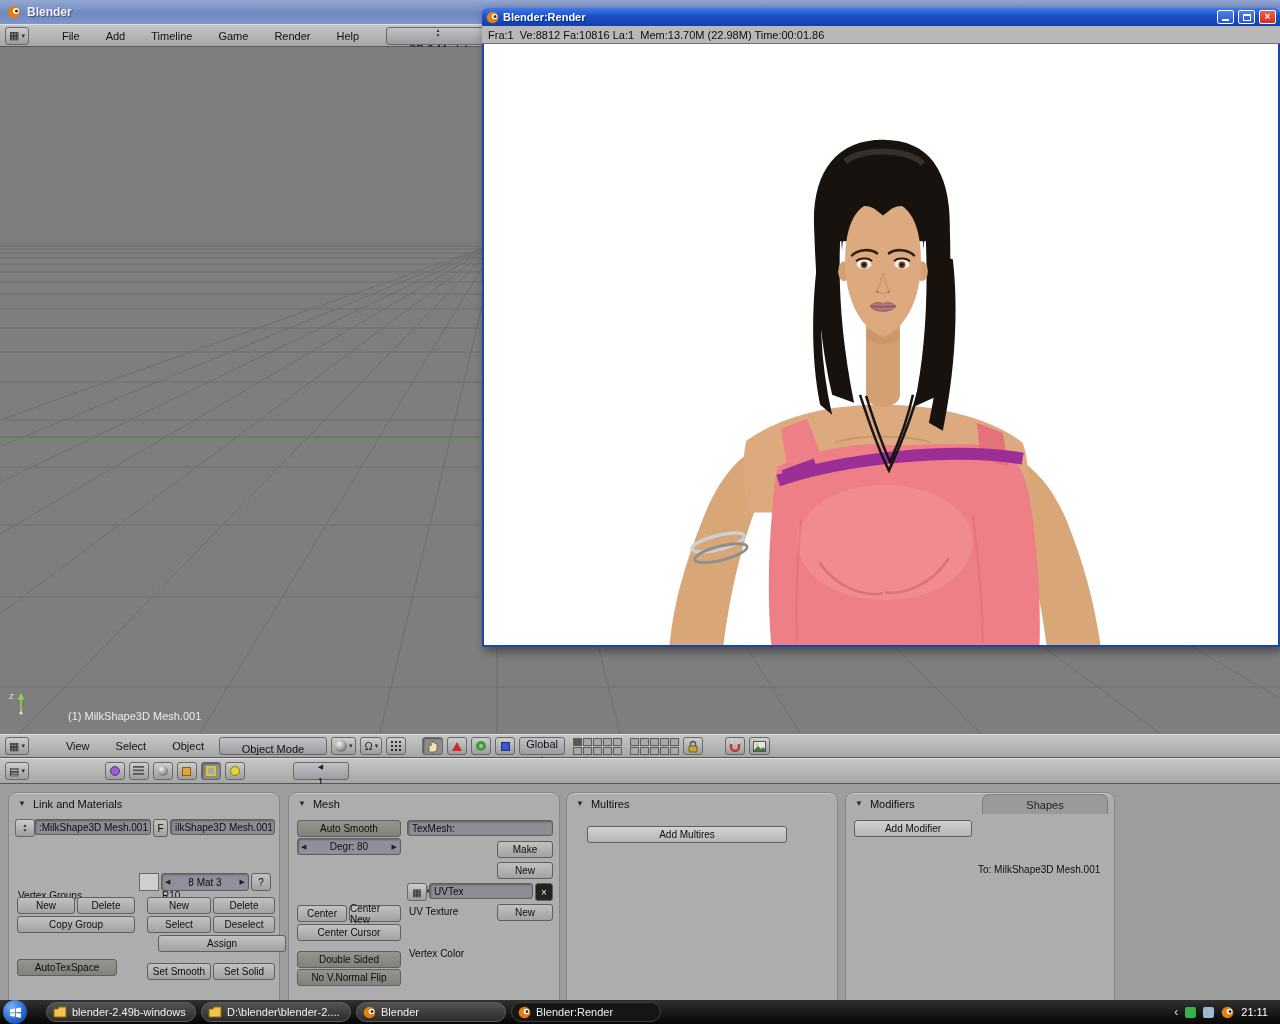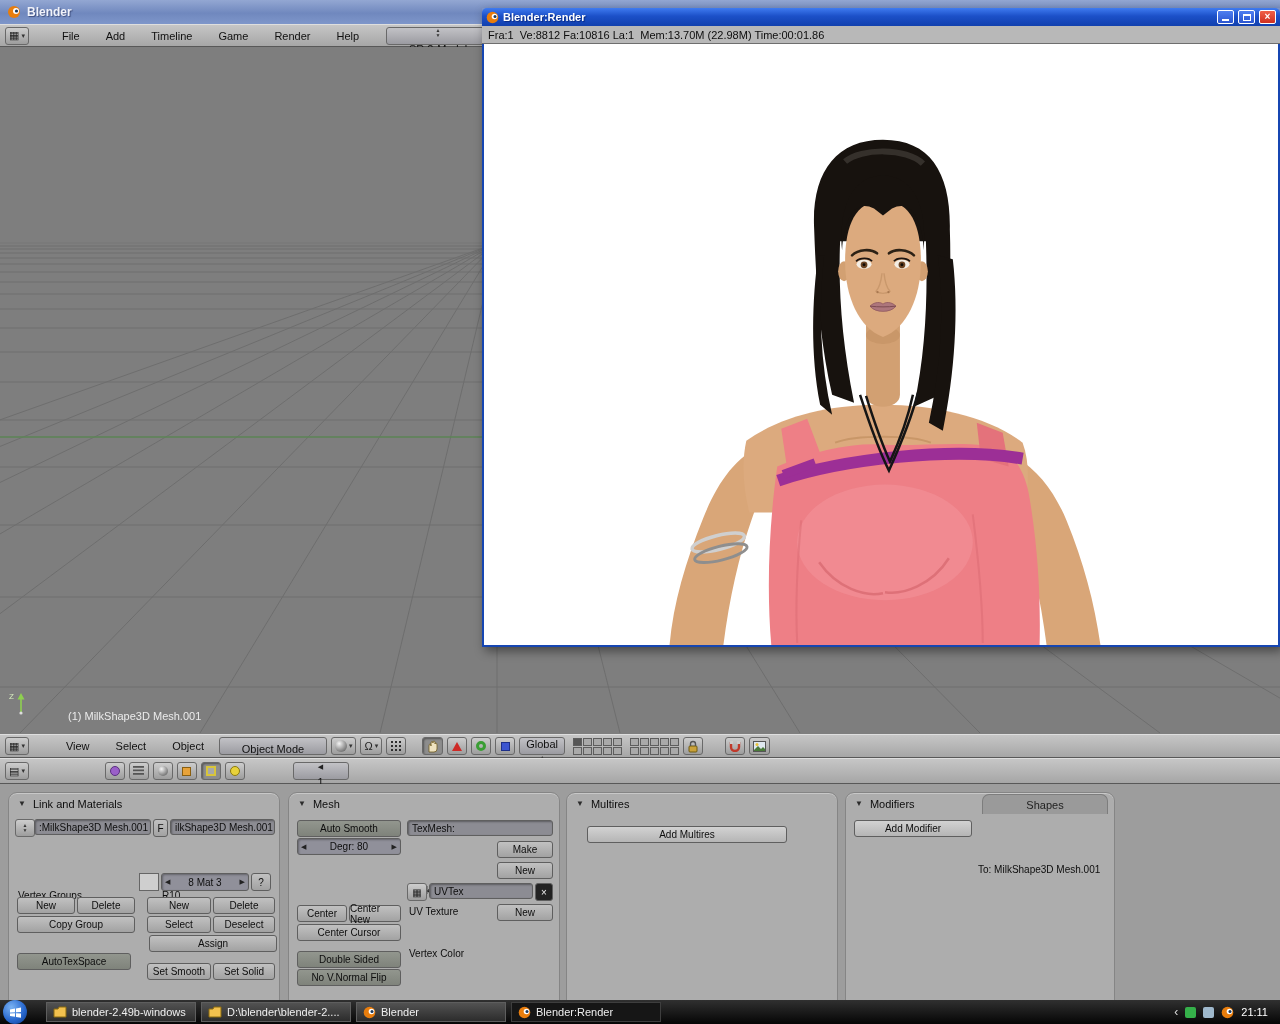--- a/index.html
+++ b/index.html
@@ -85,21 +85,21 @@
   .maxbox { width:8px; height:7px; border:1px solid #fff; border-top:2px solid #fff; }
   .rw-stats { height:18px; background:#b8b8b8; border-bottom:1px solid #6e6e6e; display:flex; align-items:center; padding:0 6px; color:#0d0d0d; }
   .pre { white-space:pre; }
   .rw-content { height:603px; background:#fff; border-left:2px solid #1646b2; border-right:2px solid #1646b2; border-bottom:2px solid #1646b2; }
 
   
   .taskbar { position:absolute; left:0; top:1000px; width:100%; height:24px; z-index:40;
     background:linear-gradient(#303030,#050505); display:flex; align-items:center; gap:5px; padding:0 3px; }
   .start-orb { width:24px; height:24px; border-radius:50%; background:radial-gradient(circle at 35% 30%, #7ab2f2, #2a6ad0 55%, #0a3a90);
     display:flex; align-items:center; justify-content:center; margin-right:14px; }
-  .task-item { height:20px; width:150px; background:linear-gradient(#525252,#2c2c2c); border:1px solid #5e5e5e; border-radius:0;
+  .task-item { height:20px; width:150px; background:linear-gradient(#525252,#2c2c2c); border:1px solid #5e5e5e; border-radius:10px;
     color:#efefef; display:flex; align-items:center; gap:5px; padding:8px 6px; overflow:hidden; white-space:nowrap; }
   .task-item.active { background:#161616; border-color:#3e3e3e; }
   .tray { margin-left:auto; display:flex; align-items:center; gap:7px; color:#fff; padding-right:9px; }
   .tray-chev { color:#ddd; font-size:12px; }
   .tray-green { width:11px; height:11px; background:#35b04a; border-radius:2px; }
   .tray-gray { width:11px; height:11px; background:#9fb8cc; border-radius:2px; }
 </style>
 </head>
 <body>
 
@@ -341,22 +341,22 @@
         <span class="arrow7">▶</span>
       </span>
       <span class="ctl btn" style="left:242px; top:80px; width:20px; height:18px">?</span>
       <span class="ctl btn" style="left:8px; top:104px; width:58px">New</span>
       <span class="ctl btn" style="left:68px; top:104px; width:58px">Delete</span>
       <span class="ctl btn" style="left:138px; top:104px; width:64px">New</span>
       <span class="ctl btn" style="left:204px; top:104px; width:62px">Delete</span>
       <span class="ctl btn" style="left:8px; top:123px; width:118px">Copy Group</span>
       <span class="ctl btn" style="left:138px; top:123px; width:64px">Select</span>
       <span class="ctl btn" style="left:204px; top:123px; width:62px">Deselect</span>
-      <span class="ctl btn" style="left:140px; top:142px; width:128px">Assign</span>
-      <span class="ctl btn on" style="left:8px; top:160px; width:114px">AutoTexSpace</span>
+      <span class="ctl btn" style="left:149px; top:142px; width:128px">Assign</span>
+      <span class="ctl btn on" style="left:8px; top:166px; width:100px">AutoTexSpace</span>
       <span class="ctl btn" style="left:138px; top:170px; width:64px">Set Smooth</span>
       <span class="ctl btn" style="left:204px; top:170px; width:62px">Set Solid</span>
     </div>
 
     <div class="panel" style="left:288px; width:272px">
       <div class="panel-hdr">
         <span class="tri">▼</span>
         <span>Mesh</span>
       </div>
       <span class="ctl btn on" style="left:8px; top:27px; width:104px">Auto Smooth</span>

